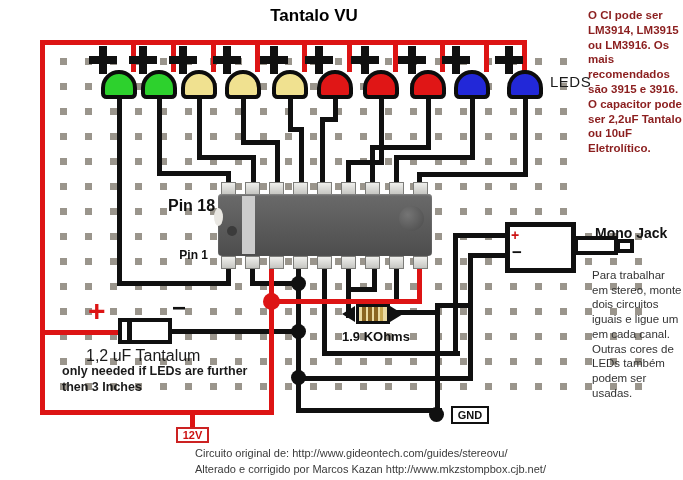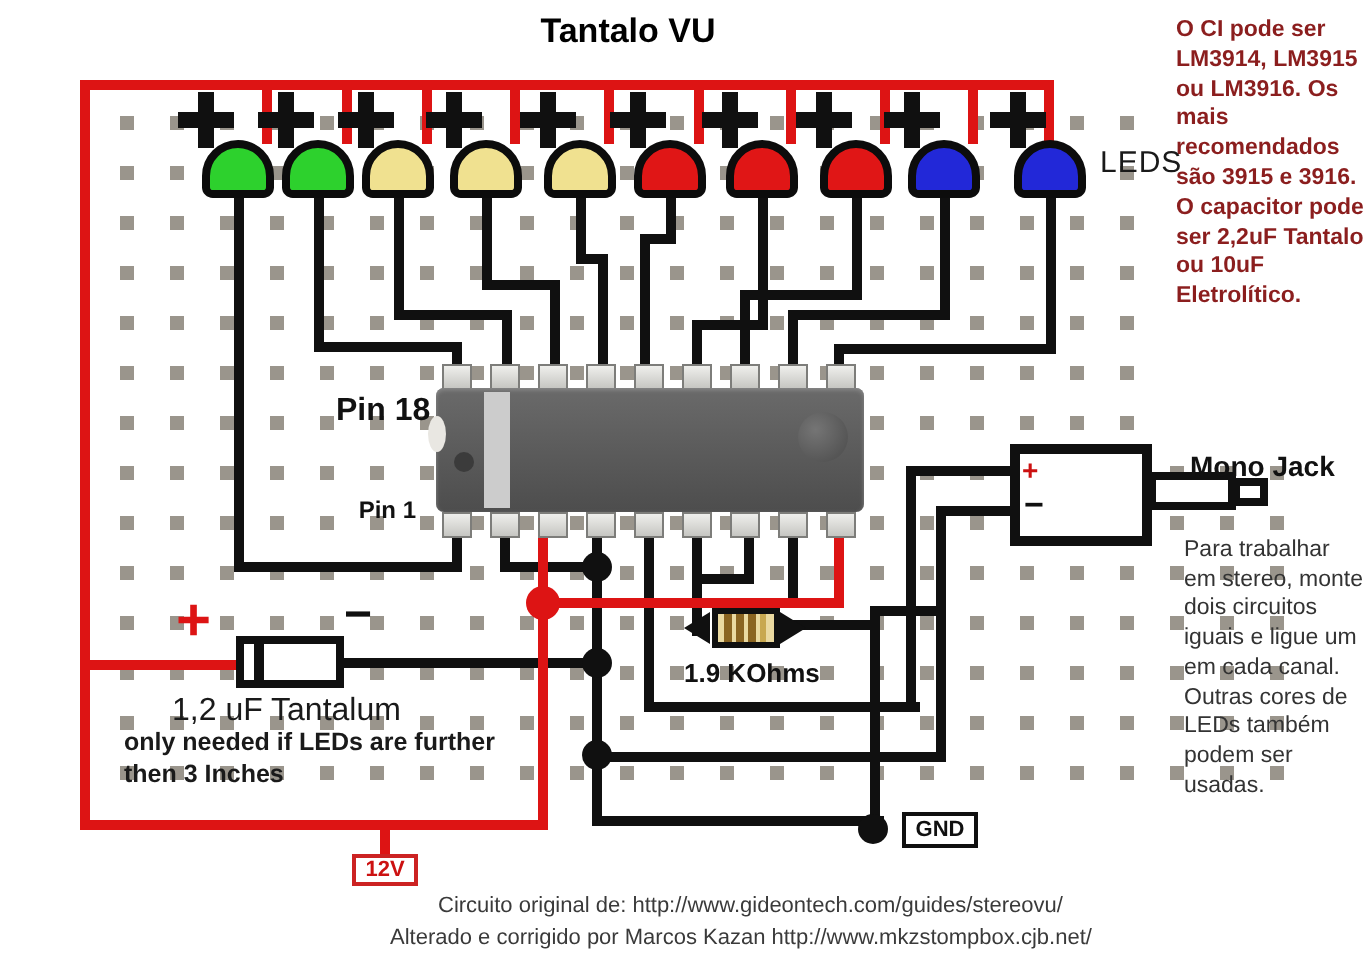--- a/index.html
+++ b/index.html
@@ -63,21 +63,21 @@
   #cap-label{left:86px;top:347px;font-size:16px;color:#1a1a1a;}
   #cap-note{left:62px;top:363px;font-size:12.5px;font-weight:bold;line-height:16px;color:#1a1a1a;}
   #cap-plus{left:88px;top:294px;font-size:30px;font-weight:900;color:#dd1414;}
   #cap-minus{left:172px;top:294px;font-size:24px;font-weight:900;color:#101010;}
   #jack-plus{left:511px;top:227px;font-size:14px;font-weight:900;color:#cc1111;}
   #jack-minus{left:512px;top:243px;font-size:17px;font-weight:900;color:#101010;}
   #v12-box{left:176px;top:427px;width:33px;height:16px;box-sizing:border-box;border:2px solid #cc2222;background:#fff;
            text-align:center;font-size:11px;font-weight:bold;line-height:13px;color:#cc1111;}
   #gnd-box{left:451px;top:406px;width:38px;height:18px;box-sizing:border-box;border:2px solid #101010;background:#fff;
            text-align:center;font-size:11px;font-weight:bold;line-height:15px;color:#101010;}
-  #credit1{left:195px;top:447px;font-size:11px;color:#3a3a3a;margin-left:24px;}
+  #credit1{left:195px;top:447px;font-size:11px;color:#3a3a3a;}
   #credit2{left:195px;top:463px;font-size:11px;color:#3a3a3a;text-align:center;}
 </style>
 </head>
 <body>
 
 <div class="holes" id="holes1"></div>
 <div class="holes" id="holes2"></div>
 
 <div id="wire-layer">
     <div class="wire black" style="left: 117px; top: 94px; width: 5px; height: 190px;"></div>

